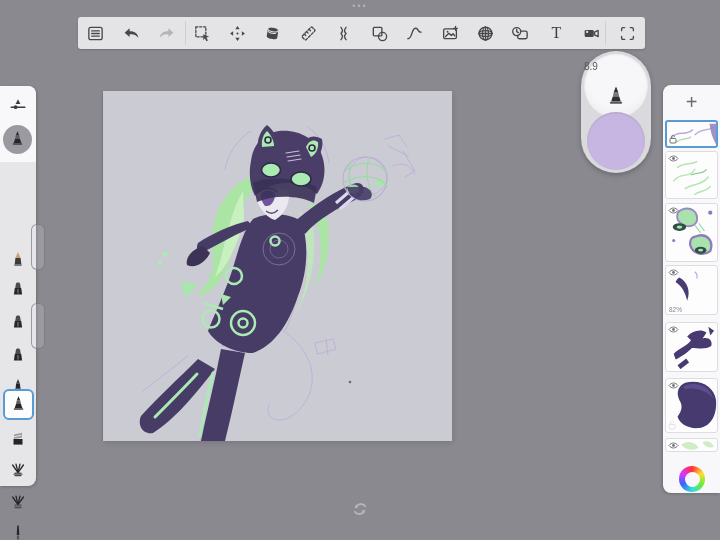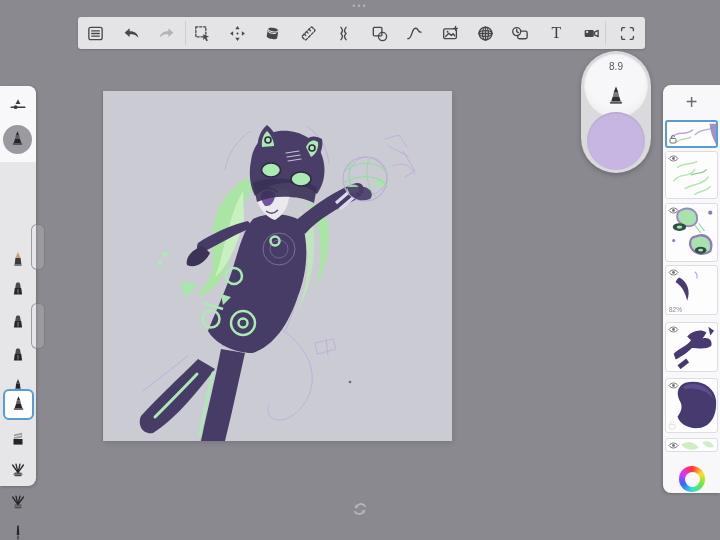--- a/index.html
+++ b/index.html
@@ -15,21 +15,21 @@
   .tool{flex:1 1 0;height:32px;display:flex;align-items:center;justify-content:center;cursor:pointer;}
   .tool svg{width:19px;height:19px;}
   .tool .ic{stroke:#47474b;fill:none;stroke-width:1.4;stroke-linecap:round;stroke-linejoin:round;}
   .tool .fl{fill:#47474b;stroke:none;}
   .tool.disabled .fl{fill:#b4b3b7;}
   .tb-divider{position:absolute;top:4px;width:1px;height:24px;background:#cfced3;}
   #tool-text-label{font-family:"Liberation Serif",serif;font-size:16px;color:#3f3f43;}
 
   
   #puck{left:581px;top:51px;width:70px;height:122px;background:#dad9dc;border-radius:35px;box-shadow:0 2px 5px rgba(0,0,0,.25);}
-  #puck-size{left:3px;top:3px;width:64px;height:64px;border-radius:50%;background:radial-gradient(circle at 50% 35%, #f7f6f8 55%, #e9e8ec 100%);box-shadow:inset 0 0 3px rgba(0,0,0,.08);text-align:center;}
+  #puck-size{left:3px;top:3px;width:64px;height:64px;border-radius:50%;background:radial-gradient(circle at 50% 35%, #f7f6f8 55%, #e9e8ec 100%);box-shadow:inset 0 0 3px rgba(0,0,0,.08);}
   #puck-size-value{width:100%;top:7px;font-size:10px;color:#57575b;position:absolute;}
   #puck-size svg{position:absolute;left:21px;top:30px;width:22px;height:26px;}
   #puck-color{left:6px;top:61px;width:58px;height:58px;border-radius:50%;background:#c8b6e2;box-shadow:inset 0 1px 2px rgba(0,0,0,.12);}
 
   
   #brush-panel{left:0;top:86px;width:36px;height:400px;background:#e6e5e8;border-radius:0 8px 8px 0;box-shadow:1px 1px 3px rgba(0,0,0,.2);}
   #brush-panel-header{left:0;top:0;width:36px;height:76px;background:#f8f7fa;border-radius:0 8px 0 0;}
   .palette-item{left:4px;width:28px;height:28px;display:flex;align-items:center;justify-content:center;cursor:pointer;}
   .palette-item svg{width:20px;height:20px;}
   #active-brush-circle{left:3px;top:39px;width:29px;height:29px;border-radius:50%;background:#9b9aa0;display:flex;align-items:center;justify-content:center;cursor:pointer;}

